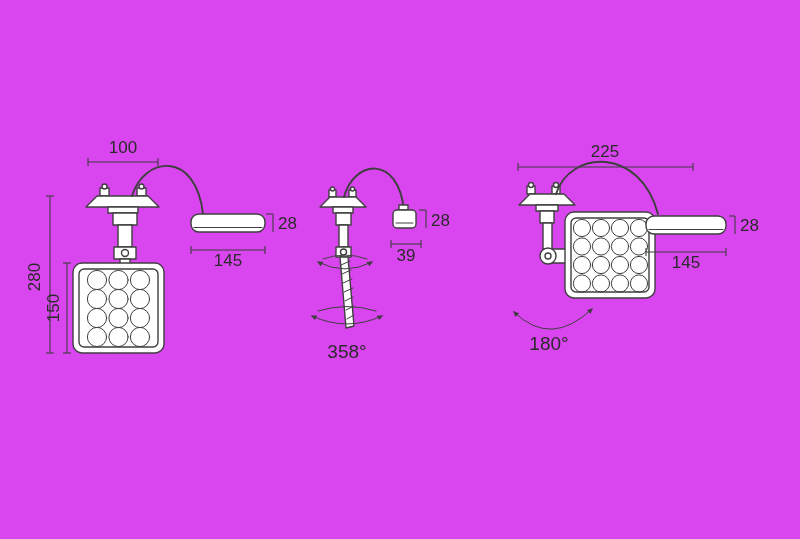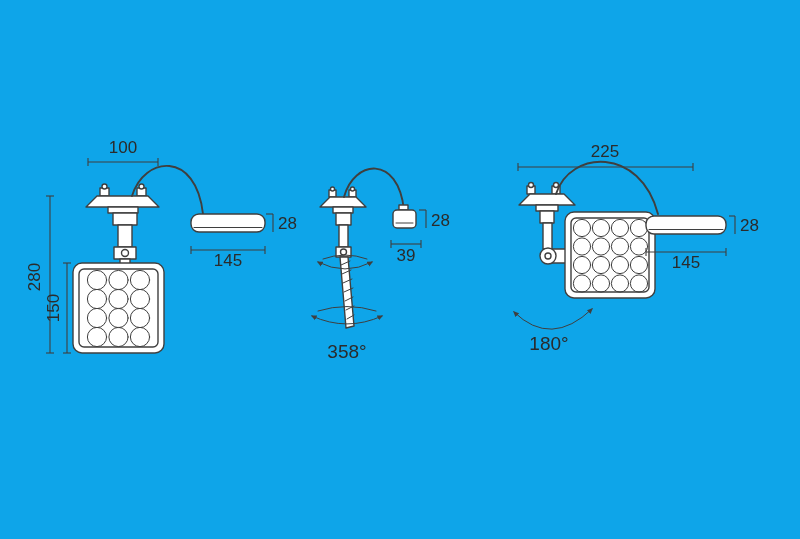--- a/index.html
+++ b/index.html
@@ -1,20 +1,20 @@
 <!DOCTYPE html>
 <html><head>
 <meta charset="utf-8">
 <style>
   html, body { margin: 0; padding: 0; background: #ffffff; }
   .canvas {
     position: relative;
     width: 800px;
     height: 539px;
-    background: #0ea5e9;
+    background: #d946ef;
     overflow: hidden;
   }
   svg { display: block; }
   text {
     font-family: "Liberation Sans", sans-serif;
     fill: #2b2b2b;
   }
   .dim-text   { font-size: 17px; }
   .angle-text { font-size: 19px; }
   .ln   { stroke: #3f3f3f; stroke-width: 1.4; fill: none; stroke-linecap: round; stroke-linejoin: round; }

